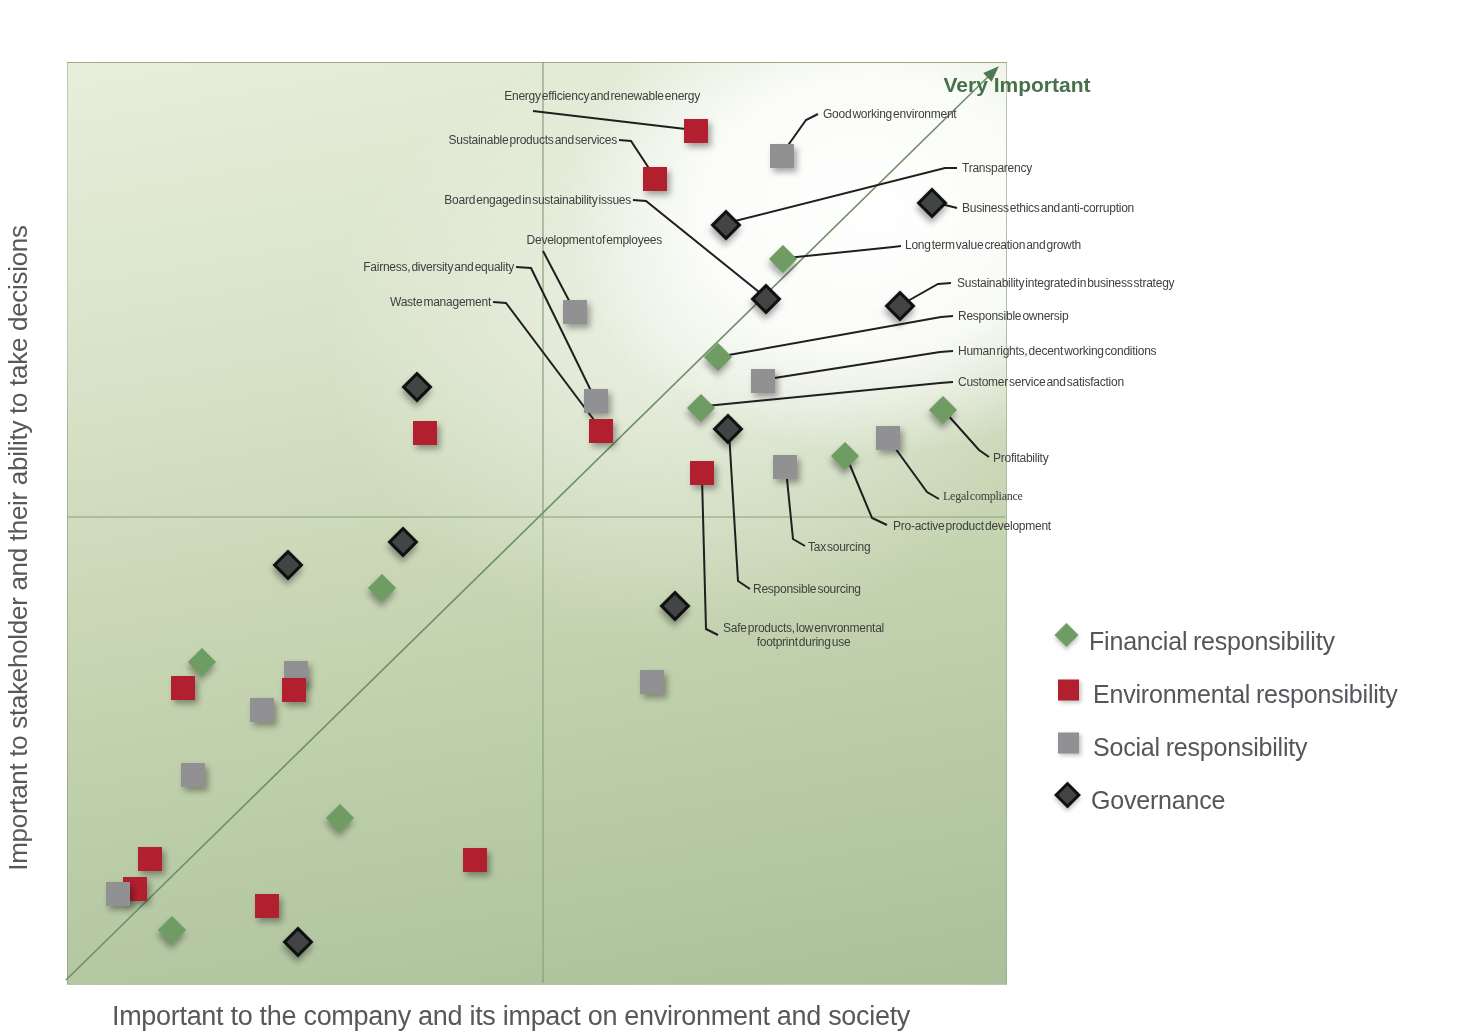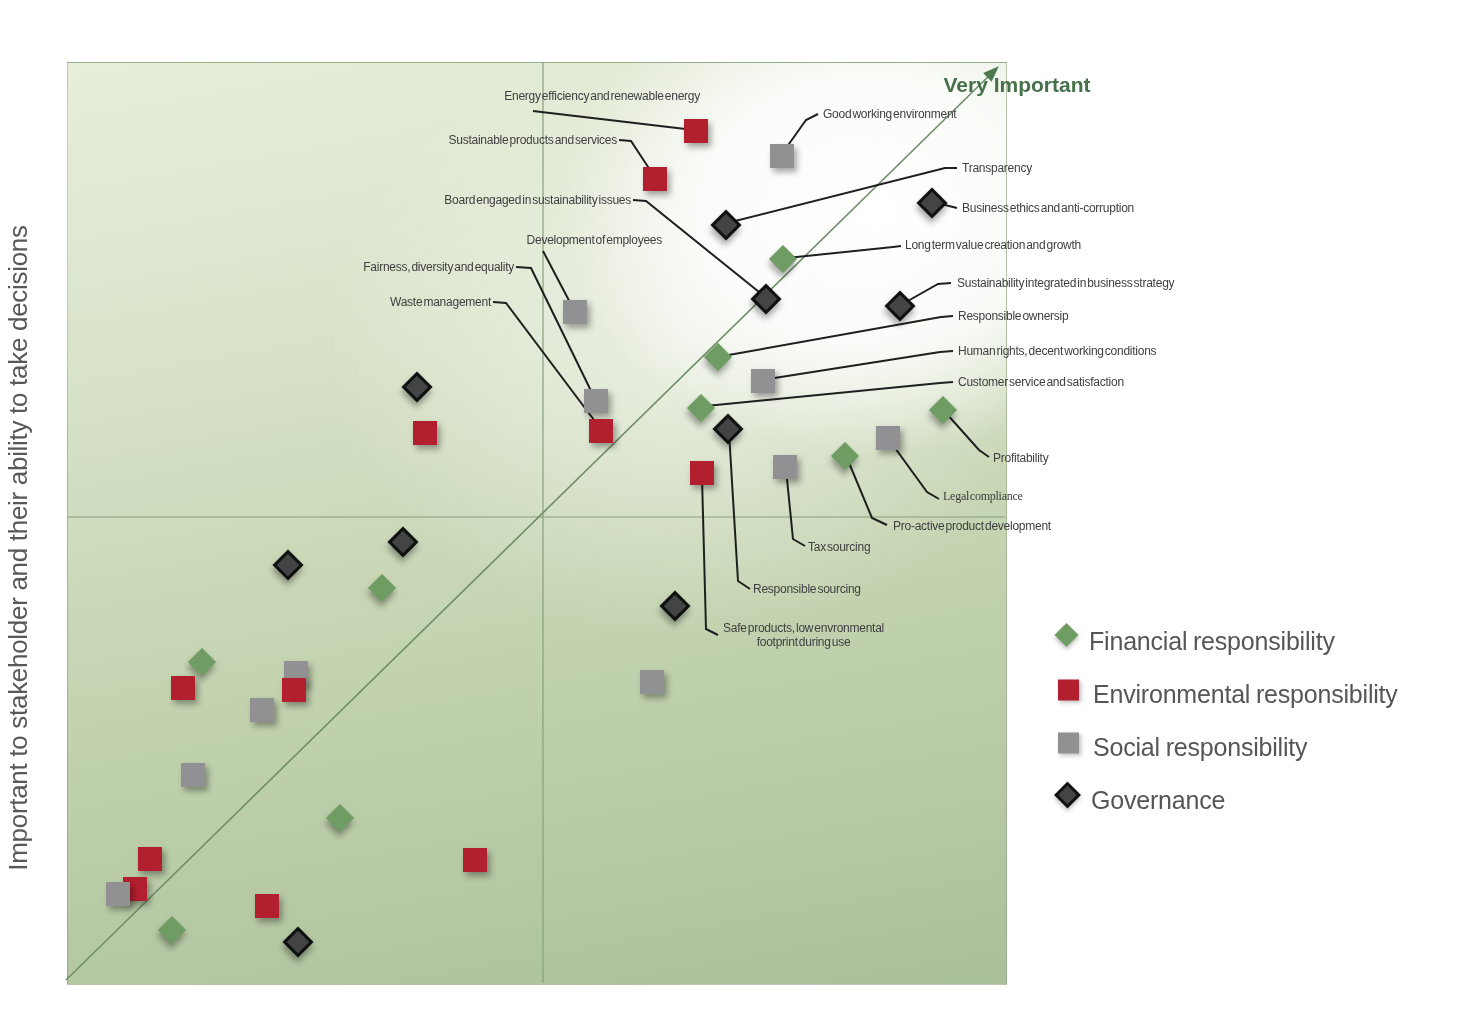--- a/index.html
+++ b/index.html
@@ -83,20 +83,21 @@
         <polyline points="946,413 979,450 989,457" fill="none" stroke="#1f1f1f" stroke-width="2"></polyline>
         <polyline points="890,441 927,492 939,499" fill="none" stroke="#1f1f1f" stroke-width="2"></polyline>
         <polyline points="847,458 872,518 887,525" fill="none" stroke="#1f1f1f" stroke-width="2"></polyline>
         <polyline points="786,469 793,539 805,546" fill="none" stroke="#1f1f1f" stroke-width="2"></polyline>
         <polyline points="729,432 738,581 750,589" fill="none" stroke="#1f1f1f" stroke-width="2"></polyline>
         <polyline points="702,477 706,629 718,635" fill="none" stroke="#1f1f1f" stroke-width="2"></polyline>
       </g>
   </svg>
 
   <div id="very-important">Very Important</div>
+  <div id="x-axis-label">Important to the company and its impact on environment and society</div>
   <div id="y-axis-label">Important to stakeholder and their ability to take decisions</div>
 
   <div id="markers">
       <div class="marker sq" style="left: 684px; top: 119px; background: rgb(178, 32, 47);"></div>
       <div class="marker sq" style="left: 643px; top: 167px; background: rgb(178, 32, 47);"></div>
       <div class="marker gov" style="left: 755px; top: 288px; background: rgb(67, 69, 69);"></div>
       <div class="marker sq" style="left: 563px; top: 300px; background: rgb(145, 145, 147);"></div>
       <div class="marker sq" style="left: 584px; top: 389px; background: rgb(145, 145, 147);"></div>
       <div class="marker sq" style="left: 589px; top: 419px; background: rgb(178, 32, 47);"></div>
       <div class="marker sq" style="left: 770px; top: 144px; background: rgb(145, 145, 147);"></div>

